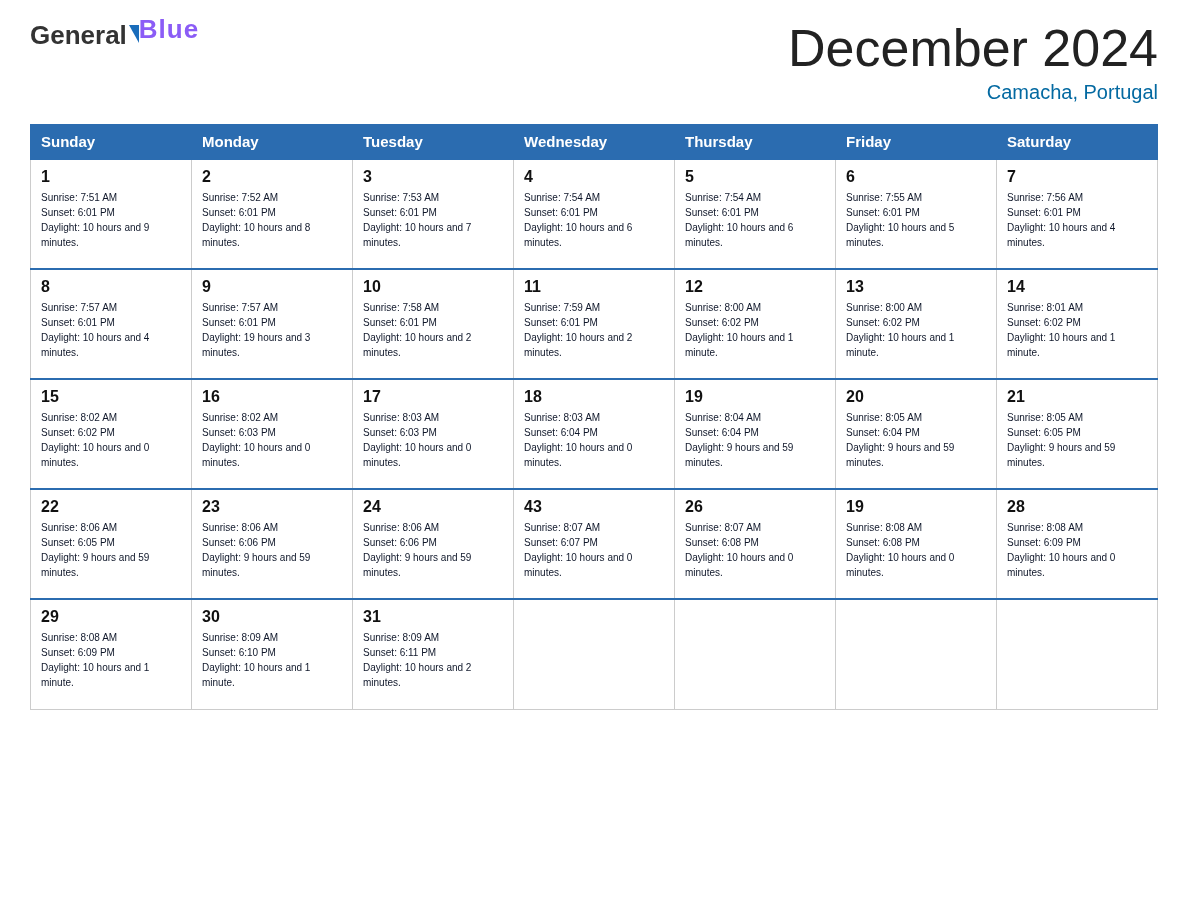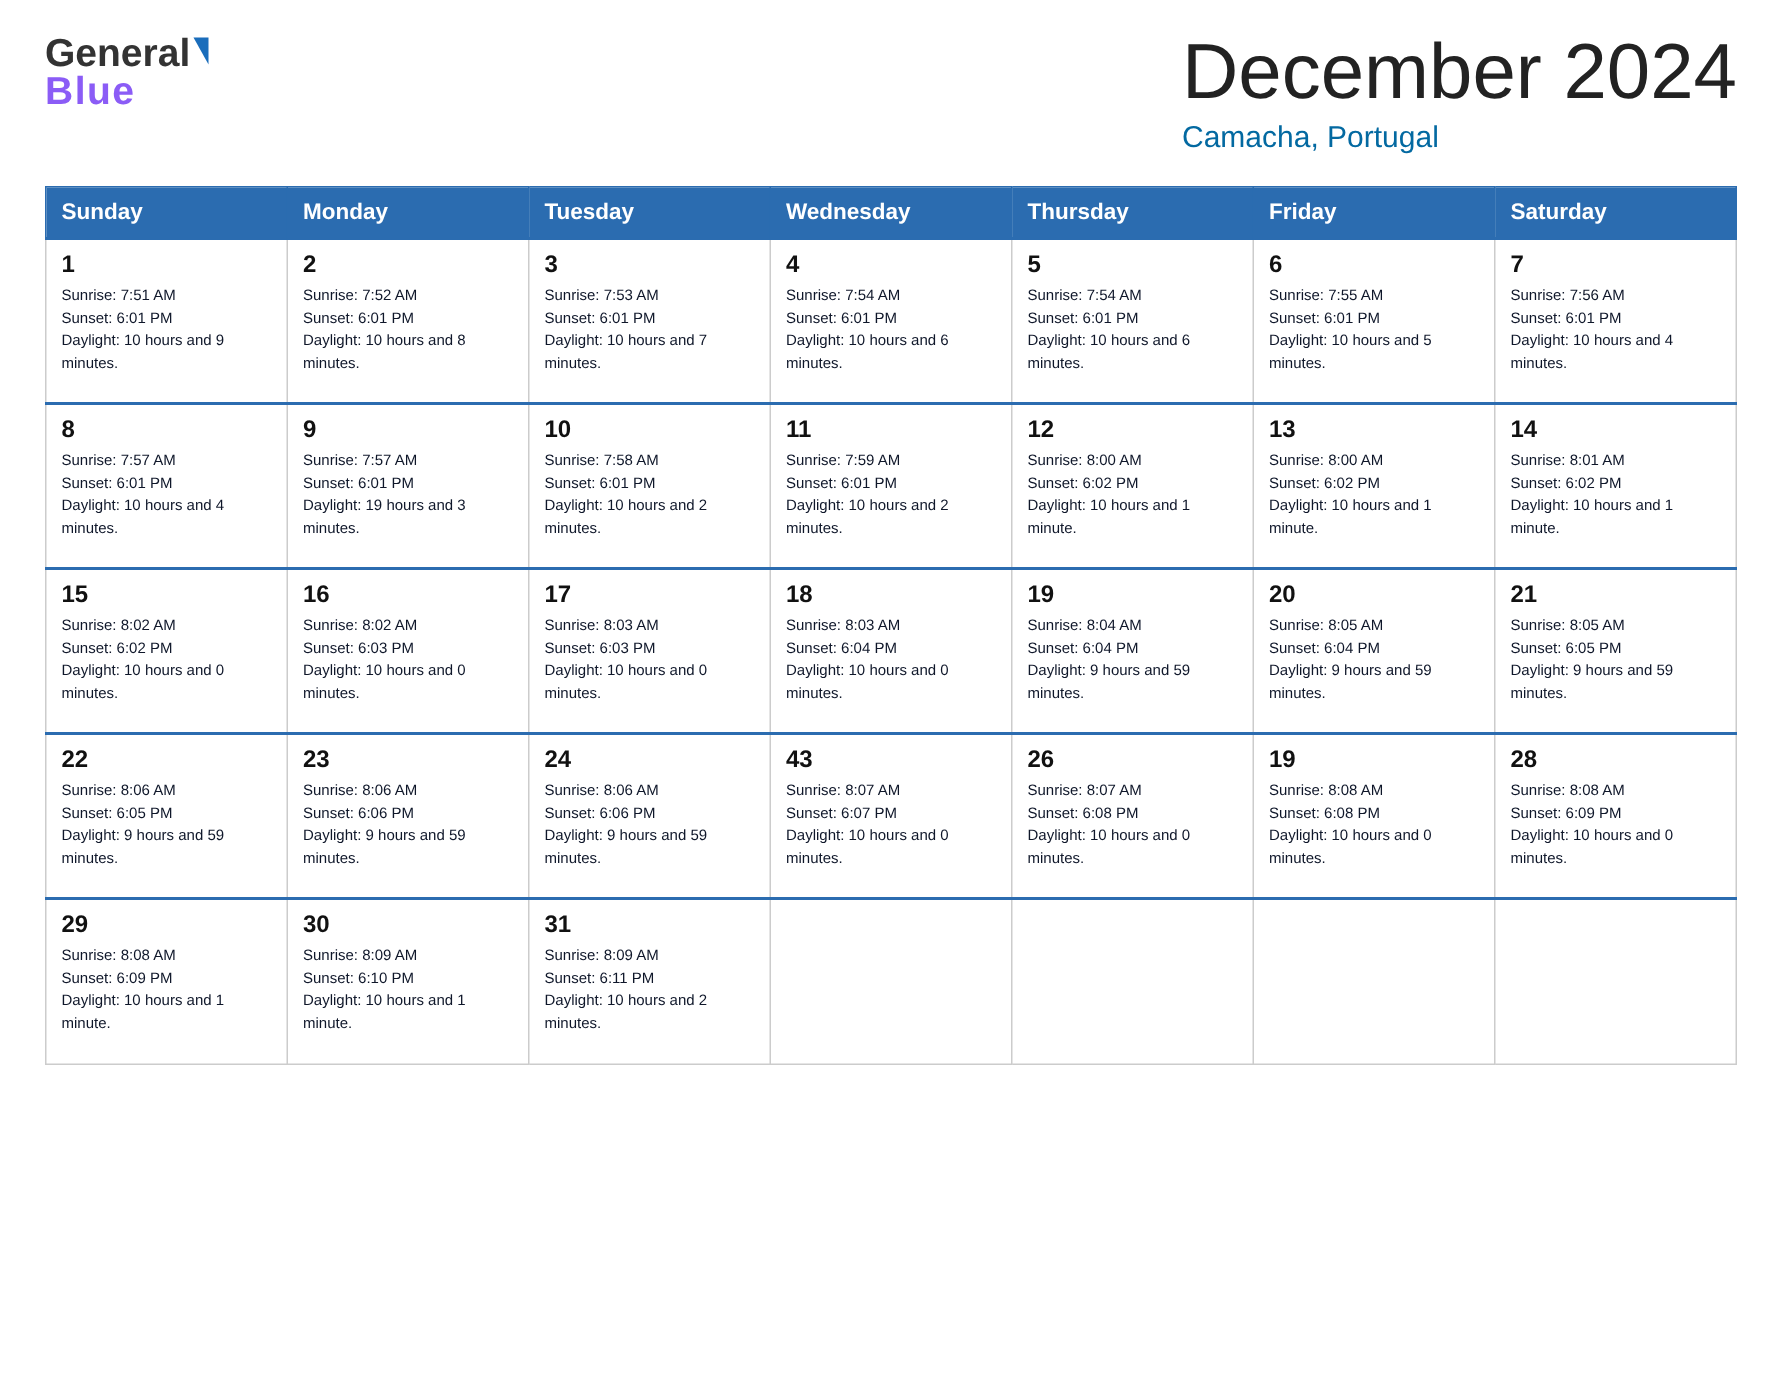--- a/index.html
+++ b/index.html
@@ -11,21 +11,21 @@
       padding: 20px 30px;
     }
     .header {
       display: flex;
       justify-content: space-between;
       align-items: flex-start;
       margin-bottom: 20px;
     }
     .logo {
       display: flex;
-      flex-direction: column;
+      flex-direction: row;
       align-items: flex-start;
     }
     .logo-text {
       display: flex;
       align-items: center;
       font-size: 26px;
       font-weight: bold;
       color: #333;
     }
     .logo-general { color: #333; }
@@ -39,21 +39,21 @@
       margin-top: -4px;
     }
     .logo-underline {
       color: #8b5cf6;
       font-size: 26px;
       font-weight: bold;
       margin-top: -6px;
       letter-spacing: 1px;
     }
     .title-block {
-      text-align: left;
+      text-align: right;
     }
     .calendar-title {
       font-size: 52px;
       font-weight: normal;
       color: #222;
       line-height: 1.1;
     }
     .calendar-subtitle {
       font-size: 20px;
       color: #0369a1;

